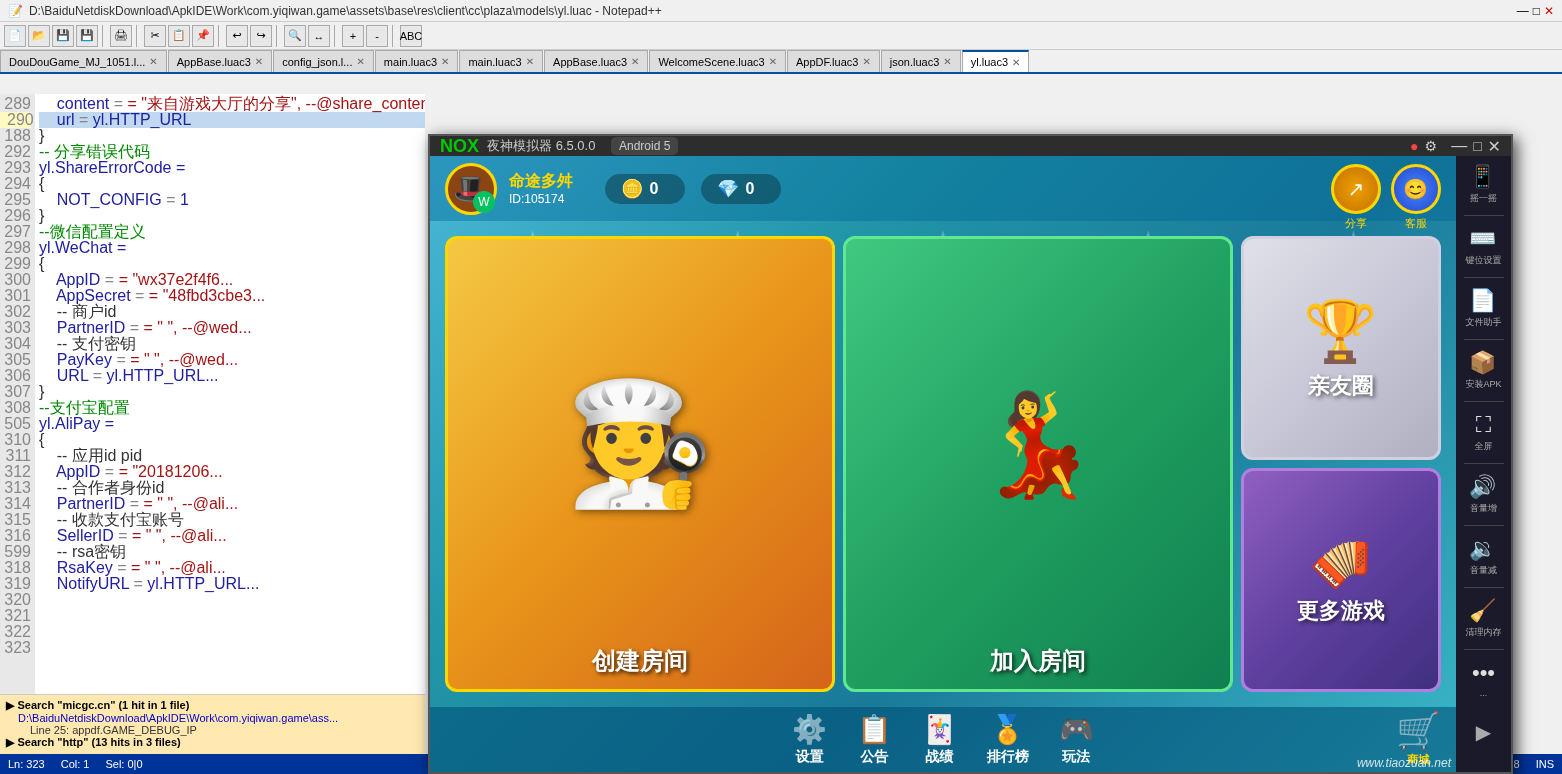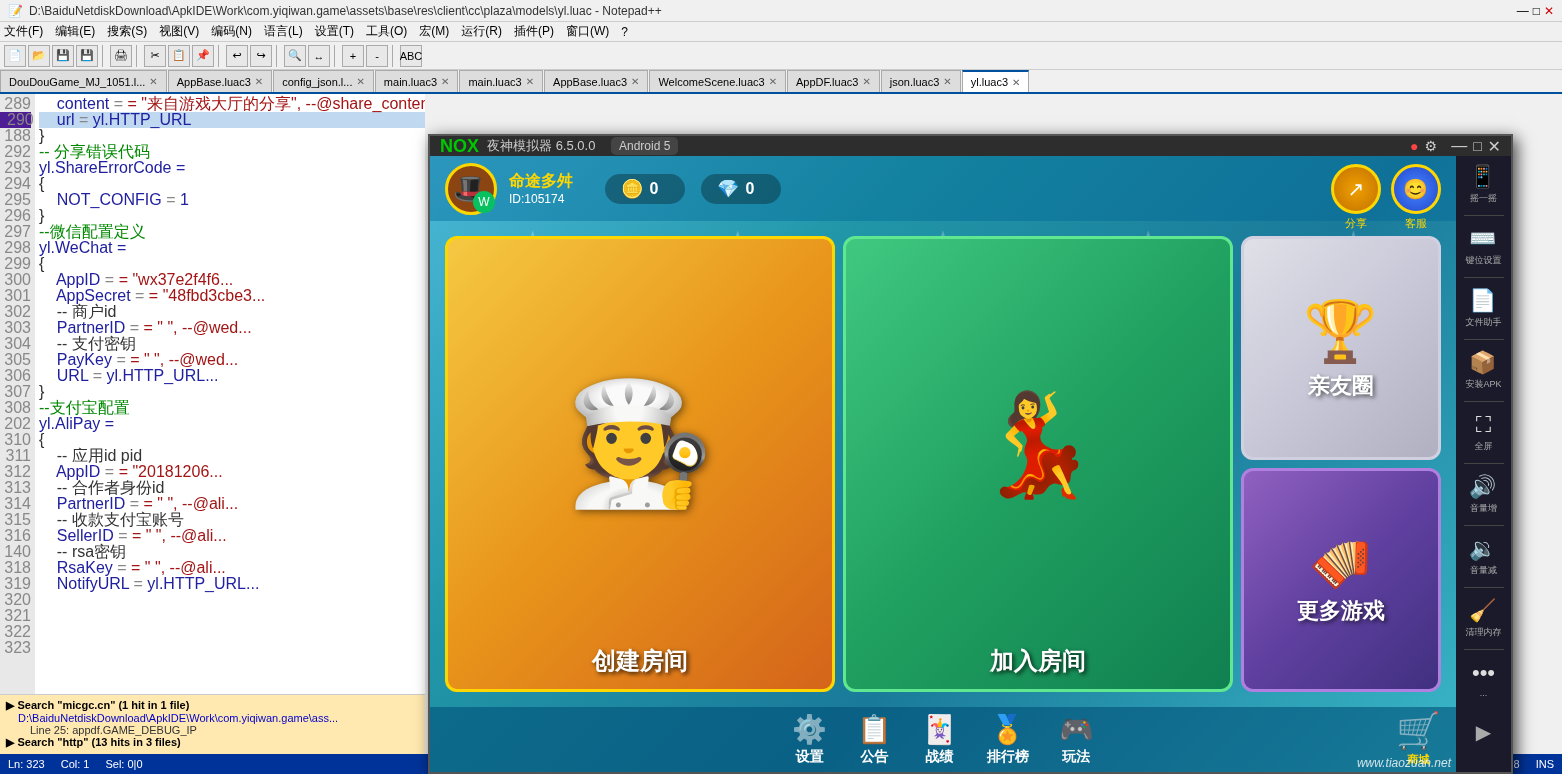--- a/index.html
+++ b/index.html
@@ -365,35 +365,20 @@
 
   <div class="titlebar">
     <span style="margin-right:6px;">📝</span>
     <span style="font-size:12px;color:#333;">D:\BaiduNetdiskDownload\ApkIDE\Work\com.yiqiwan.game\assets\base\res\client\cc\plaza\models\yl.luac - Notepad++</span>
     <span style="flex:1"></span>
     <span style="margin-right:4px;cursor:pointer;">—</span>
     <span style="margin-right:4px;cursor:pointer;">□</span>
     <span style="cursor:pointer;color:#c00;">✕</span>
   </div>
 
-  <div class="menubar">
-    <span>文件(F)</span>
-    <span>编辑(E)</span>
-    <span>搜索(S)</span>
-    <span>视图(V)</span>
-    <span>编码(N)</span>
-    <span>语言(L)</span>
-    <span>设置(T)</span>
-    <span>工具(O)</span>
-    <span>宏(M)</span>
-    <span>运行(R)</span>
-    <span>插件(P)</span>
-    <span>窗口(W)</span>
-    <span>?</span>
-  </div>
 
   <div class="toolbar">
     <div class="toolbar-btn">📄</div>
     <div class="toolbar-btn">📂</div>
     <div class="toolbar-btn">💾</div>
     <div class="toolbar-btn">💾</div>
     <div class="toolbar-sep"></div>
     <div class="toolbar-btn">🖨</div>
     <div class="toolbar-sep"></div>
     <div class="toolbar-btn">✂</div>
@@ -453,48 +438,48 @@
     <div class="tab active" style="background:#fff;border-top:2px solid #0050a0;">
       <span>yl.luac3</span>
       <span class="close">✕</span>
     </div>
   </div>
 
   <div style="position:absolute;top:94px;left:0;width:425px;bottom:20px;display:flex;flex-direction:column;background:#fff;">
     <div class="editor-container">
       <div class="line-num-col" id="lineNums">
           <div style="line-height: 16px;">289</div>
-          <div style="line-height: 16px; background: #4c1d95; padding-left: 7px;">290</div>
+          <div style="line-height: 16px; background: #fef9c3; padding-left: 7px;">290</div>
           <div style="line-height: 16px;">188</div>
           <div style="line-height: 16px;">292</div>
           <div style="line-height: 16px;">293</div>
           <div style="line-height: 16px;">294</div>
           <div style="line-height: 16px;">295</div>
           <div style="line-height: 16px;">296</div>
           <div style="line-height: 16px;">297</div>
           <div style="line-height: 16px;">298</div>
           <div style="line-height: 16px;">299</div>
           <div style="line-height: 16px;">300</div>
           <div style="line-height: 16px;">301</div>
           <div style="line-height: 16px;">302</div>
           <div style="line-height: 16px;">303</div>
           <div style="line-height: 16px;">304</div>
           <div style="line-height: 16px;">305</div>
           <div style="line-height: 16px;">306</div>
           <div style="line-height: 16px;">307</div>
           <div style="line-height: 16px;">308</div>
-          <div style="line-height: 16px;">202</div>
+          <div style="line-height: 16px;">505</div>
           <div style="line-height: 16px;">310</div>
           <div style="line-height: 16px;">311</div>
           <div style="line-height: 16px;">312</div>
           <div style="line-height: 16px;">313</div>
           <div style="line-height: 16px;">314</div>
           <div style="line-height: 16px; text-align: right;">315</div>
           <div style="line-height: 16px;">316</div>
-          <div style="line-height: 16px;">140</div>
+          <div style="line-height: 16px;">599</div>
           <div style="line-height: 16px;">318</div>
           <div style="line-height: 16px;">319</div>
           <div style="line-height: 16px;">320</div>
           <div style="line-height: 16px;">321</div>
           <div style="line-height: 16px;">322</div>
           <div style="line-height: 16px;">323</div>
         </div>
       <div class="code-col" id="codeContent"><div style="line-height: 16px;"><span style="color:#2020a0">    content</span> <span style="color:#888">=</span> <span style="color:#a31515">= "来自游戏大厅的分享", --@share_content_social</span></div><div style="line-height: 16px; background: rgb(192, 216, 240);"><span style="color:#2020a0">    url</span> <span style="color:#888">=</span><span style="color:#2020a0"> yl.HTTP_URL</span></div><div style="line-height: 16px;"><span style="color:#333">}</span></div><div style="line-height: 16px;"><span style="color:#333"></span></div><div style="line-height: 16px;"><span style="color:#008800">-- 分享错误代码</span></div><div style="line-height: 16px;"><span style="color:#2020a0">yl.ShareErrorCode =</span></div><div style="line-height: 16px;"><span style="color:#333">{</span></div><div style="line-height: 16px;"><span style="color:#2020a0">    NOT_CONFIG</span> <span style="color:#888">=</span><span style="color:#2020a0"> 1</span></div><div style="line-height: 16px;"><span style="color:#333">}</span></div><div style="line-height: 16px;"><span style="color:#333"></span></div><div style="line-height: 16px;"><span style="color:#008800">--微信配置定义</span></div><div style="line-height: 16px;"><span style="color:#2020a0">yl.WeChat =</span></div><div style="line-height: 16px;"><span style="color:#333">{</span></div><div style="line-height: 16px;"><span style="color:#2020a0">    AppID</span> <span style="color:#888">=</span> <span style="color:#a31515">= "wx37e2f4f6...</span></div><div style="line-height: 16px;"><span style="color:#2020a0">    AppSecret</span> <span style="color:#888">=</span> <span style="color:#a31515">= "48fbd3cbe3...</span></div><div style="line-height: 16px;"><span style="color:#333">    -- 商户id</span></div><div style="line-height: 16px;"><span style="color:#2020a0">    PartnerID</span> <span style="color:#888">=</span> <span style="color:#a31515">= " ", --@wed...</span></div><div style="line-height: 16px;"><span style="color:#333">    -- 支付密钥</span></div><div style="line-height: 16px;"><span style="color:#2020a0">    PayKey</span> <span style="color:#888">=</span> <span style="color:#a31515">= " ", --@wed...</span></div><div style="line-height: 16px;"><span style="color:#2020a0">    URL</span> <span style="color:#888">=</span><span style="color:#2020a0"> yl.HTTP_URL...</span></div><div style="line-height: 16px;"><span style="color:#333">}</span></div><div style="line-height: 16px;"><span style="color:#333"></span></div><div style="line-height: 16px;"><span style="color:#008800">--支付宝配置</span></div><div style="line-height: 16px;"><span style="color:#2020a0">yl.AliPay =</span></div><div style="line-height: 16px;"><span style="color:#333">{</span></div><div style="line-height: 16px;"><span style="color:#333">    -- 应用id pid</span></div><div style="line-height: 16px;"><span style="color:#2020a0">    AppID</span> <span style="color:#888">=</span> <span style="color:#a31515">= "20181206...</span></div><div style="line-height: 16px;"><span style="color:#333"></span></div><div style="line-height: 16px;"><span style="color:#333">    -- 合作者身份id</span></div><div style="line-height: 16px;"><span style="color:#2020a0">    PartnerID</span> <span style="color:#888">=</span> <span style="color:#a31515">= " ", --@ali...</span></div><div style="line-height: 16px;"><span style="color:#333">    -- 收款支付宝账号</span></div><div style="line-height: 16px;"><span style="color:#2020a0">    SellerID</span> <span style="color:#888">=</span> <span style="color:#a31515">= " ", --@ali...</span></div><div style="line-height: 16px;"><span style="color:#333">    -- rsa密钥</span></div><div style="line-height: 16px;"><span style="color:#2020a0">    RsaKey</span> <span style="color:#888">=</span> <span style="color:#a31515">= " ", --@ali...</span></div><div style="line-height: 16px;"><span style="color:#2020a0">    NotifyURL</span> <span style="color:#888">=</span><span style="color:#2020a0"> yl.HTTP_URL...</span></div></div>
     </div>
 

